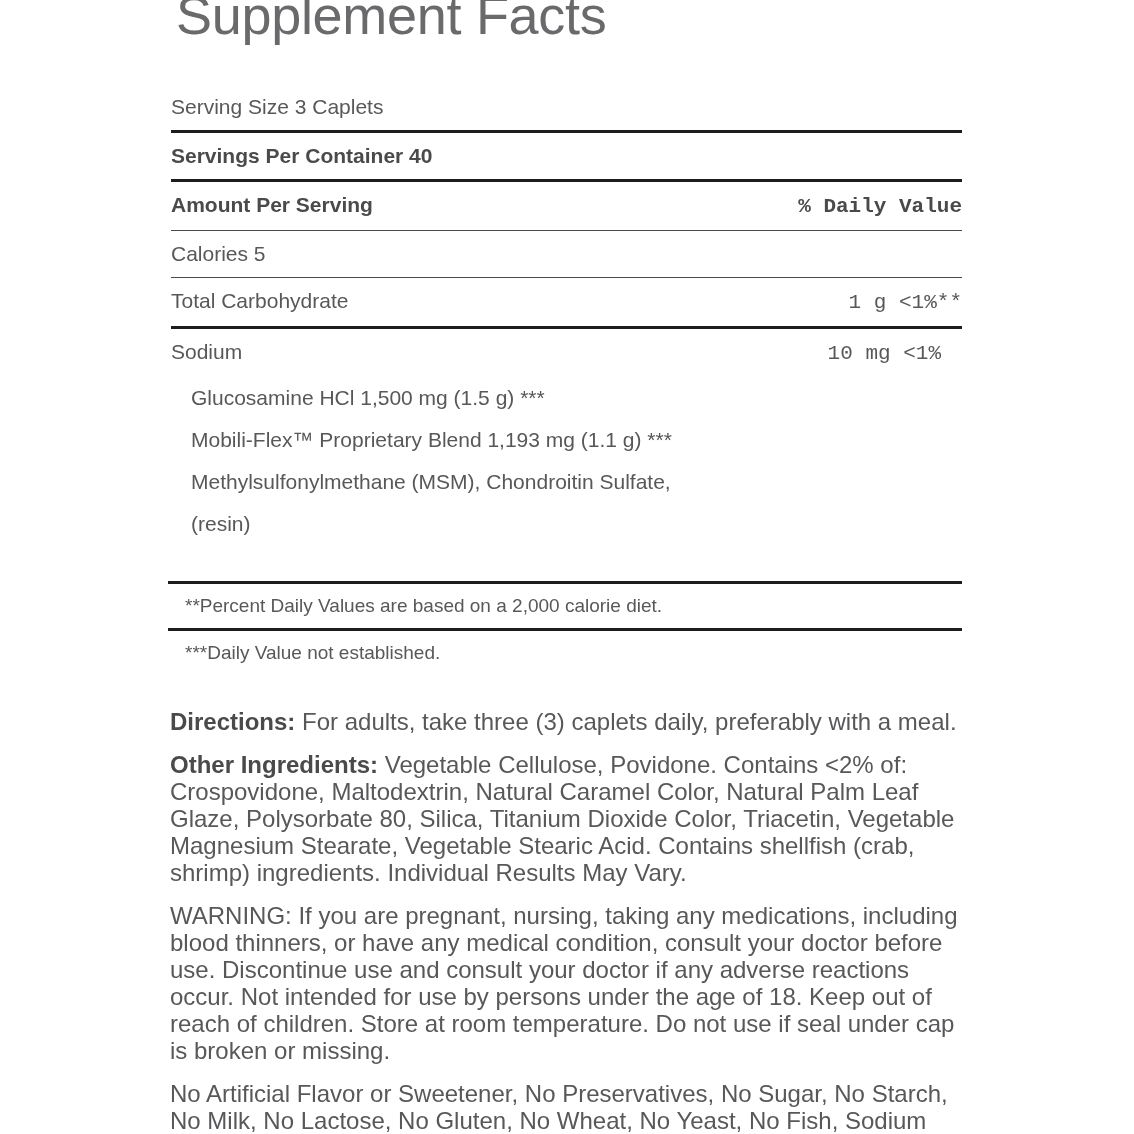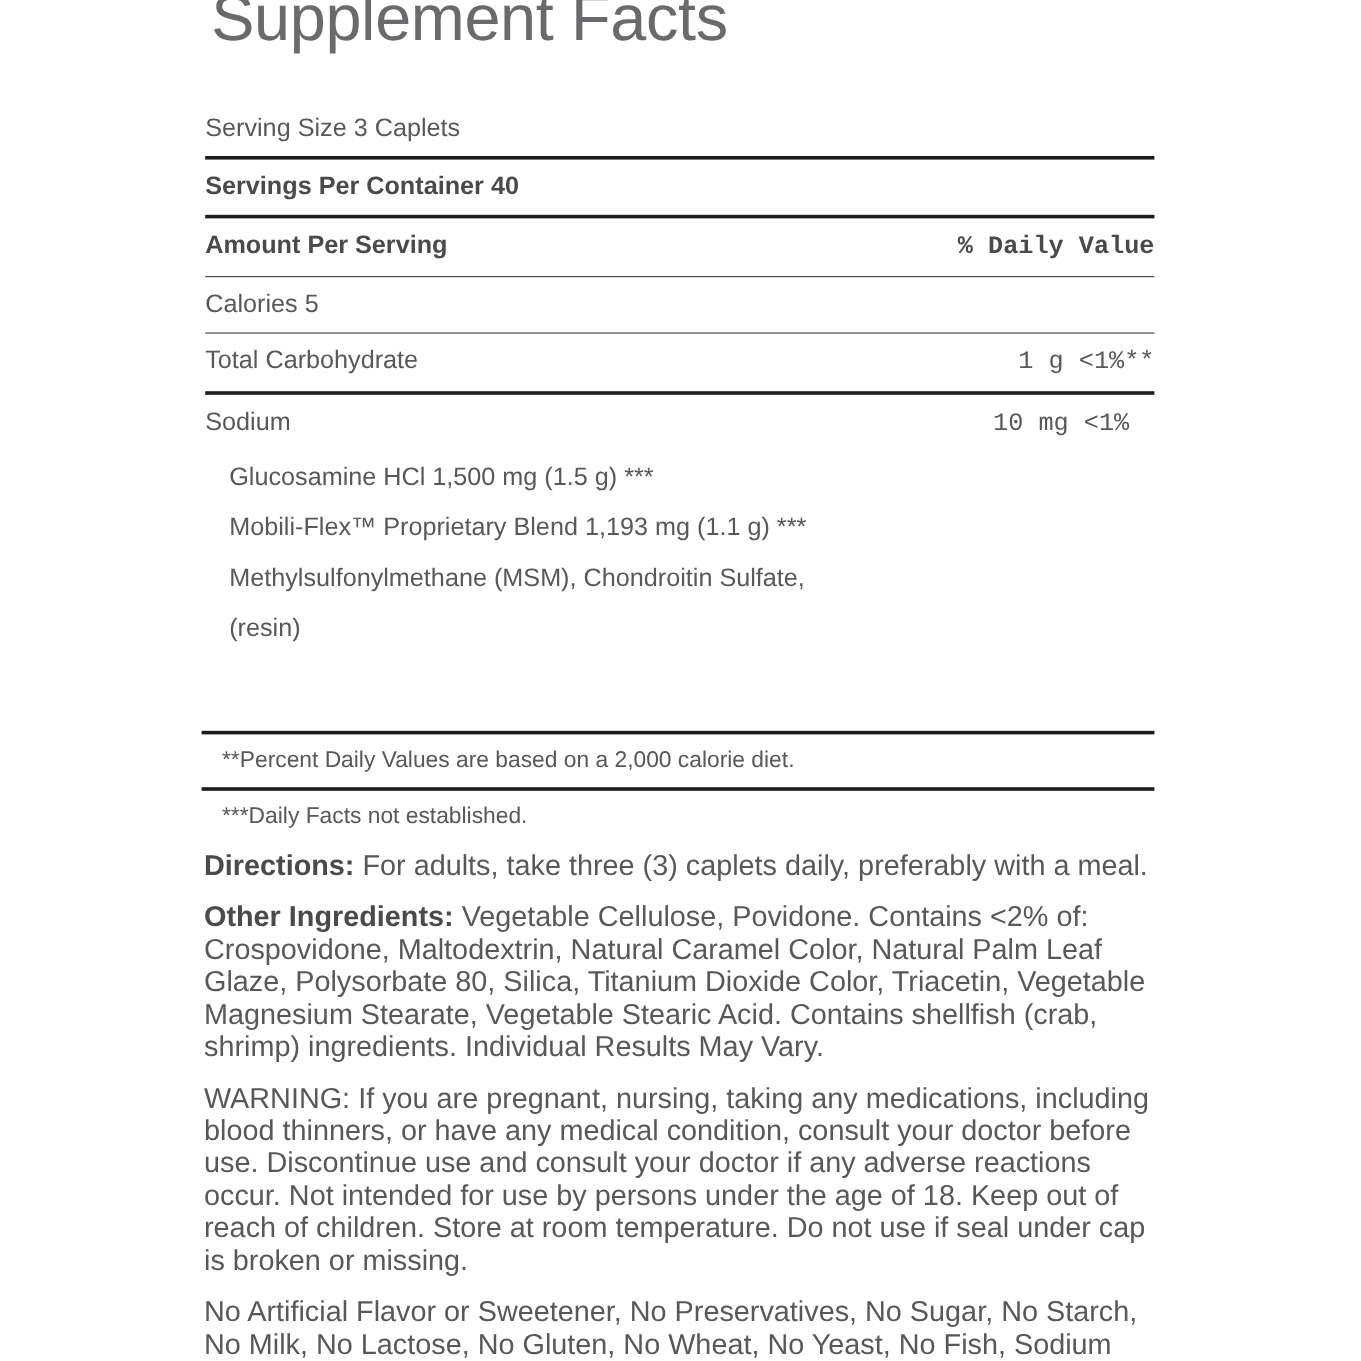--- a/index.html
+++ b/index.html
@@ -80,21 +80,21 @@
     color: #58585a;
     padding: 10px 0 11px 20px;
     line-height: 1.0;
     white-space: nowrap;
   }
 
   
   .footnotes {
     position: absolute;
     left: 168px;
-    top: 609px;
+    top: 581px;
     width: 794px;
   }
   .footnote {
     font-size: 19px;
     color: #58585a;
     padding: 12px 0 13px 17px;
     line-height: 1.0;
     white-space: nowrap;
   }
 
@@ -165,21 +165,21 @@
     <div class="ing">Mobili-Flex™ Proprietary Blend 1,193 mg (1.1 g) ***</div>
     <div class="ing">Methylsulfonylmethane (MSM), Chondroitin Sulfate,</div>
     <div class="ing">(resin)</div>
 
   </div>
 
   <div class="footnotes">
     <div class="rule-thick"></div>
     <div class="footnote">**Percent Daily Values are based on a 2,000 calorie diet.</div>
     <div class="rule-thick"></div>
-    <div class="footnote">***Daily Facts not established.</div>
+    <div class="footnote">***Daily Value not established.</div>
   </div>
 
   <div class="blocks">
 
     <p class="para"><span class="lead">Directions:</span><span> For adults, take three (3) caplets daily, preferably with a meal.</span></p>
 
     <p class="para"><span class="lead">Other Ingredients:</span><span> Vegetable Cellulose, Povidone. Contains &lt;2% of: Crospovidone, Maltodextrin, Natural Caramel Color, Natural Palm Leaf Glaze, Polysorbate 80, Silica, Titanium Dioxide Color, Triacetin, Vegetable Magnesium Stearate, Vegetable Stearic Acid. Contains shellfish (crab, shrimp) ingredients. Individual Results May Vary.</span></p>
 
     <p class="para">WARNING: If you are pregnant, nursing, taking any medications, including blood thinners, or have any medical condition, consult your doctor before use. Discontinue use and consult your doctor if any adverse reactions occur. Not intended for use by persons under the age of 18. Keep out of reach of children. Store at room temperature. Do not use if seal under cap is broken or missing.</p>
 

